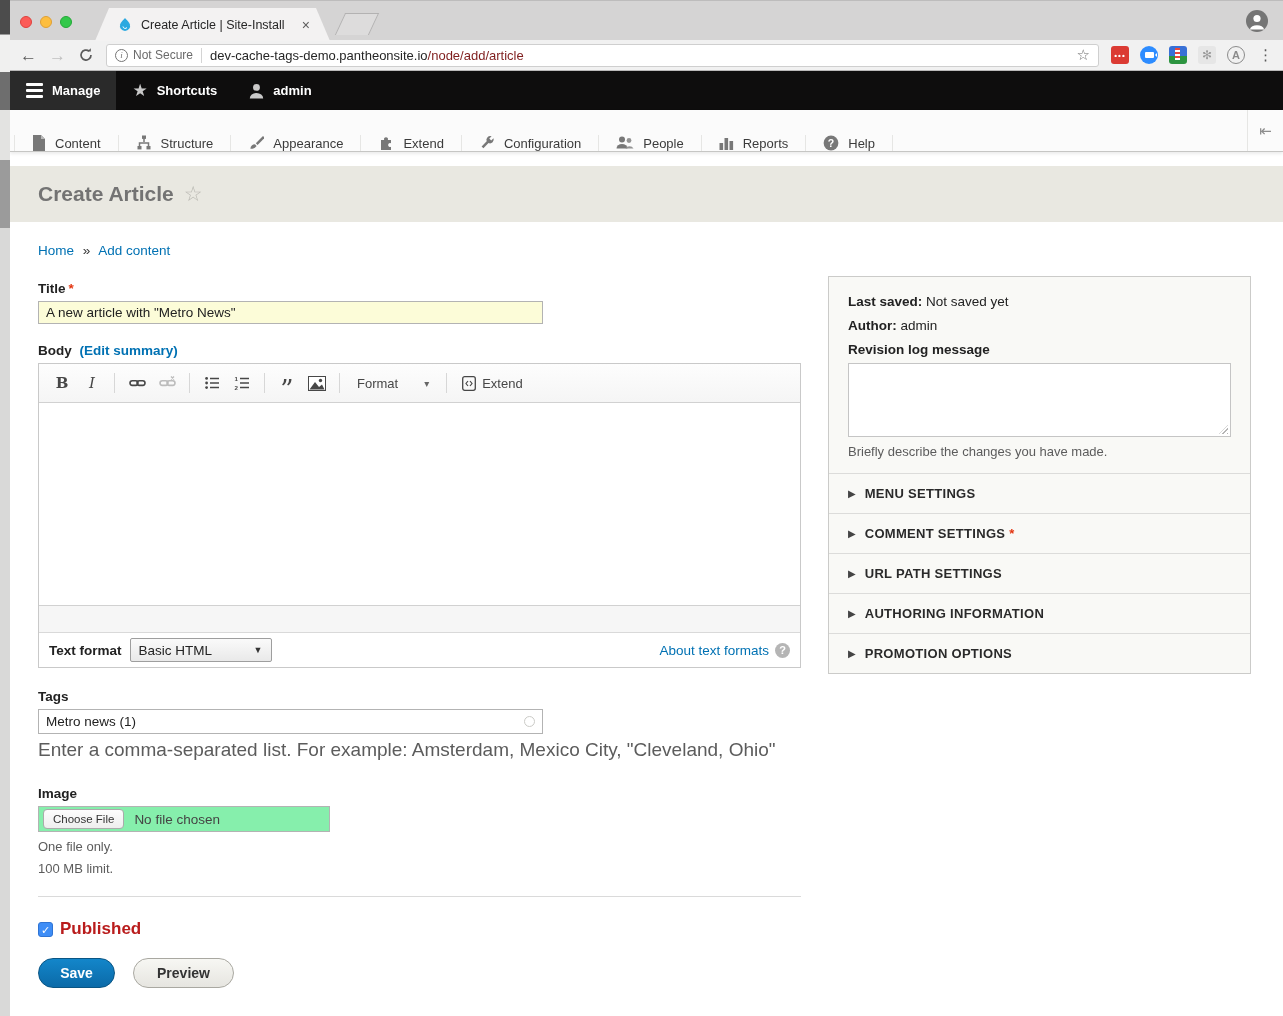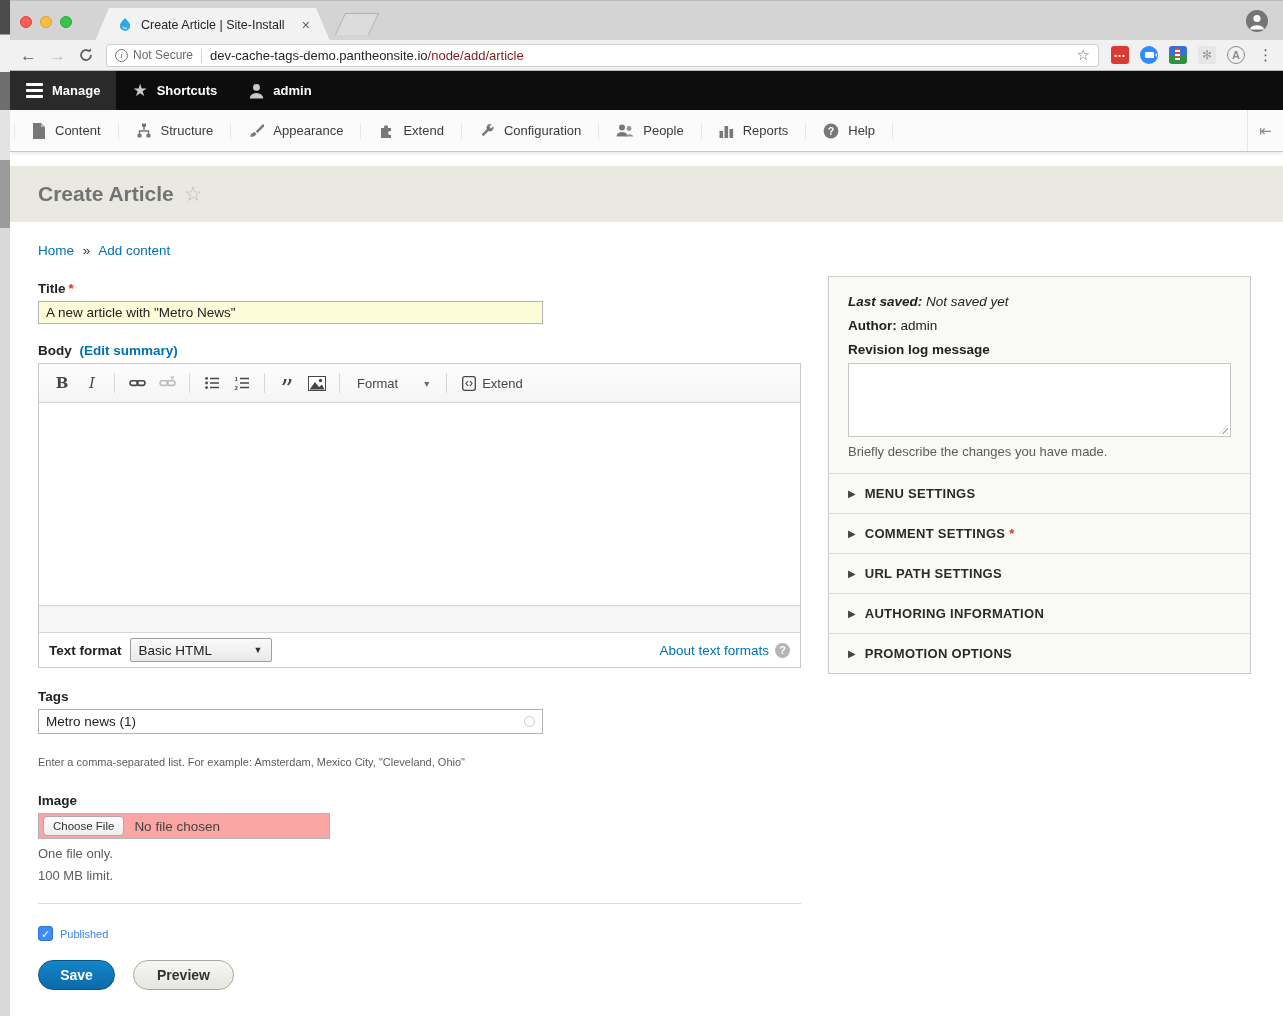--- a/index.html
+++ b/index.html
@@ -58,21 +58,21 @@
   .menu-dots { font-size:15px; color:#5a5a5a; letter-spacing:0; margin-left:2px; }
 
   
   .admin-bar { height:39px; background:#0e0d0d; display:flex; align-items:stretch; }
   .admin-item { display:flex; align-items:center; gap:9px; padding:16px 16px; color:#fff; font-size:13px; font-weight:bold; }
   .admin-item.active { background:#2a2a2a; }
   .hamburger { display:flex; flex-direction:column; gap:3px; }
   .hamburger i { width:17px; height:3px; background:#fff; border-radius:1px; }
   .tb-star { color:#c9c9c9; font-size:17px; font-weight:normal; }
 
-  .menu-bar { height:42px; background:#fbfbfb; border-bottom:1px solid #c6c6c4; display:flex; align-items:center; box-shadow:0 2px 3px rgba(0,0,0,0.08); position:relative; }
+  .menu-bar { height:42px; background:#fbfbfb; border-bottom:1px solid #c6c6c4; display:flex; align-items:flex-end; box-shadow:0 2px 3px rgba(0,0,0,0.08); position:relative; }
   .menu-tab { display:flex; align-items:center; gap:9px; padding:0 17px; border-right:1px solid #e6e6e4; font-size:13px; color:#3b3b3b; }
   .menu-tab:first-child { border-left:1px solid #e6e6e4; margin-left:4px; }
   .menu-collapse { position:absolute; right:0; top:0; bottom:0; width:36px; border-left:1px solid #e6e6e4; display:flex; align-items:center; justify-content:center; color:#8d8d8d; font-size:15px; }
 
   
   .page-header { margin-top:14px; height:56px; background:#e9e8e1; display:flex; align-items:center; padding-left:28px; }
   .page-title { font-size:21px; font-weight:bold; color:#737373; }
   .title-star { font-size:21px; color:#b9b8b2; margin-left:10px; }
 
   .breadcrumb { padding:21px 0 0 28px; font-size:13.5px; color:#333; }
@@ -105,44 +105,44 @@
   .filter-row { height:35px; border-top:1px solid #d9d9d9; display:flex; align-items:center; padding:0 10px; }
   .filter-label { font-size:13.5px; font-weight:bold; color:#222; }
   .filter-select { margin-left:8px; width:142px; height:24px; border:1px solid #9e9e9e; background:linear-gradient(#fafafa,#e9e9e9); display:flex; align-items:center; padding:0 8px; font-size:13.5px; color:#222; border-radius:2px; }
   .filter-select .arrow { margin-left:auto; font-size:9px; color:#333; }
   .about-wrap { margin-left:auto; display:flex; align-items:flex-start; gap:6px; }
   .about-wrap a { font-size:13.5px; }
   .q-circle { width:15px; height:15px; border-radius:50%; background:#b5b5b5; color:#fff; font-size:11px; font-weight:bold; text-align:center; line-height:15px; }
 
   .tags-input { width:505px; height:25px; border:1px solid #b3b3b3; display:flex; align-items:center; padding:0 7px; font-size:13.5px; color:#222; background:#fff; }
   .throbber { margin-left:auto; width:11px; height:11px; border:1.6px solid #cbcbc7; border-radius:50%; }
-  .description { font-size:11px; color:#5c5c5c; margin-top:22px; }
-
-  .file-box { width:292px; height:26px; border:1px solid #b3b3b3; background:#fca5a5; display:flex; align-items:center; padding:0 2px; }
+  .description { font-size:19px; color:#5c5c5c; margin-top:5px; }
+
+  .file-box { width:292px; height:26px; border:1px solid #b3b3b3; background:#86efac; display:flex; align-items:center; padding:0 2px; }
   .choose-btn { height:20px; padding:0 9px; border:1px solid #ababab; border-radius:4px; background:linear-gradient(#fdfdfd,#eee); font-size:11.5px; color:#333; display:flex; align-items:center; margin:0 2px; }
   .file-status { font-size:13.5px; color:#444; margin-left:8px; }
   .img-note { font-size:13px; color:#5c5c5c; margin-top:7px; }
 
   .form-divider { border:none; border-top:1px solid #dadada; margin:20px 0 0; }
 
   .published-row { display:flex; align-items:center; gap:7px; margin-top:22px; }
   .checkbox { width:15px; height:15px; background:#3e8df6; border:1px solid #2f74d4; border-radius:3px; color:#fff; font-size:11px; line-height:14px; text-align:center; }
-  .published-label { font-size:11px; color:#3b82f6; }
+  .published-label { font-size:17px; color:#b91c1c;font-weight:bold; }
 
   .actions { display:flex; gap:18px; margin-top:19px; }
   .btn { height:30px; border-radius:15px; font-size:14px; font-weight:bold; display:flex; align-items:center; justify-content:center; font-family:"Liberation Sans",sans-serif; }
   .btn-save { width:77px; background:linear-gradient(#1386ca,#0b6aa8); border:1px solid #0a5584; color:#fff; }
   .btn-preview { width:101px; background:linear-gradient(#f7f7f3,#e6e5e0); border:1px solid #a9a8a1; color:#333; }
 
   
   .side-panel { border:1px solid #cbcbc9; background:#f9f9f6; }
   .meta { padding:17px 19px 14px; }
   .meta-line { font-size:13.5px; color:#222; margin-bottom:9px; }
   .meta-line .b { font-weight:bold; }
-  .italic { font-style:italic; }
+  .italic { }
   .rev-label { font-size:13.5px; font-weight:bold; color:#222; margin:5px 0 6px; }
   .rev-textarea { width:100%; height:74px; background:#fff; border:1px solid #c5c5c5; position:relative; }
   .resize-corner { position:absolute; right:2px; bottom:2px; width:9px; height:9px;
      background:repeating-linear-gradient(135deg, transparent 0 2px, #b5b5b5 2px 3.2px); clip-path:polygon(100% 0,100% 100%,0 100%); }
   .rev-help { font-size:13px; color:#5c5c5c; margin-top:7px; }
   .side-section { height:40px; border-top:1px solid #dcdcda; display:flex; align-items:center; padding:0 19px; }
   .sec-arrow { font-size:10px; color:#444; margin-right:9px; }
   .sec-label { font-size:13px; font-weight:bold; color:#2a2a2a; letter-spacing:0.3px; }
   .sec-req { color:#e3340f; font-size:13px; font-weight:bold; margin-left:4px; }
 

